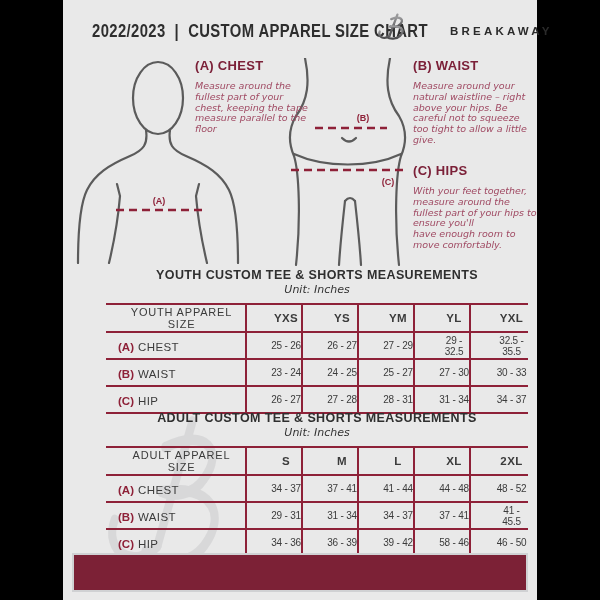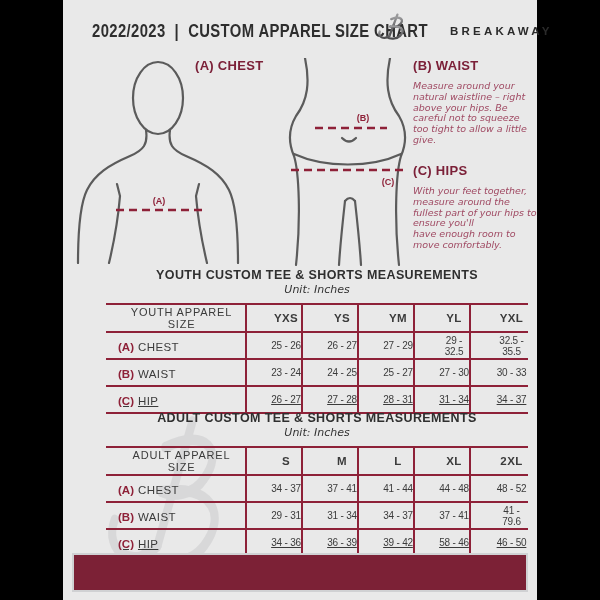--- a/index.html
+++ b/index.html
@@ -68,21 +68,21 @@
     font-size:11px; color:#333; margin-top:1px;
   }
   table.sizetable {
     border-collapse:collapse; table-layout:fixed; width:422px; margin-top:7px;
   }
   .sizetable td {
     border-top:2px solid #8e2138; padding:0; text-align:center;
     color:#3b3b3b; height:25px; overflow:hidden;
   }
   .sizetable tr.head td { border-bottom:2px solid #8e2138; height:26px; }
-  .sizetable tr:last-child td { border-bottom:2px solid #8e2138;text-decoration:underline; }
+  .sizetable tr:last-child td { border-bottom:2px solid #8e2138; }
   .sizetable td.v { border-left:2px solid #8e2138; font-size:10px; letter-spacing:-0.2px;padding-left:24px; }
   .sizetable td.lbl { text-align:left; padding-left:12px; }
   .sizetable tr.head td.lbl { font-size:11px; letter-spacing:.8px; color:#3b3b3b;text-align:center; }
   .sizetable tr.head td.v { font-size:11.5px; font-weight:bold; letter-spacing:.4px; }
   .sizetable td.lbl .pfx { color:#8e2138; font-weight:bold; font-size:11.5px; margin-right:4px; }
   .sizetable td.lbl .nm { font-size:11.5px; letter-spacing:.4px; }
 
   
   .watermark { position:absolute; left:40px; top:406px; z-index:0; opacity:.5; }
   .footer-band {
@@ -133,20 +133,21 @@
       <path d="M 60,143 C 57,170 55,190 54,207"></path>
       <path d="M 70,143 C 73,170 75,190 76,207"></path>
       <path class="dash" d="M 30,70 L 102,70"></path>
       <path class="dash" d="M 6,112 L 119,112"></path>
       <text x="78" y="63" text-anchor="middle">(B)</text>
       <text x="103" y="127" text-anchor="middle">(C)</text>
     </svg>
 
     <div class="instr instr-a">
       <p class="instr-heading">(A) CHEST</p>
+      <p class="instr-body">Measure around the fullest part of your chest, keeping the tape measure parallel to the floor</p>
     </div>
     <div class="instr instr-b">
       <p class="instr-heading">(B) WAIST</p>
       <p class="instr-body">Measure around your natural waistline – right above your hips. Be careful not to squeeze too tight to allow a little give.</p>
     </div>
     <div class="instr instr-c">
       <p class="instr-heading">(C) HIPS</p>
       <p class="instr-body">With your feet together, measure around the fullest part of your hips to ensure you'll
 have enough room to move comfortably.</p>
     </div>
@@ -237,21 +238,21 @@
           <td class="v">41 - 44</td>
           <td class="v">44 - 48</td>
           <td class="v">48 - 52</td>
         </tr>
         <tr>
           <td class="lbl"><span class="pfx">(B)</span><span class="nm">WAIST</span></td>
           <td class="v">29 - 31</td>
           <td class="v">31 - 34</td>
           <td class="v">34 - 37</td>
           <td class="v">37 - 41</td>
-          <td class="v">41 - 79.6</td>
+          <td class="v">41 - 45.5</td>
         </tr>
         <tr>
           <td class="lbl"><span class="pfx">(C)</span><span class="nm">HIP</span></td>
           <td class="v">34 - 36</td>
           <td class="v">36 - 39</td>
           <td class="v">39 - 42</td>
           <td class="v">58 - 46</td>
           <td class="v">46 - 50</td>
         </tr>
       </tbody>

